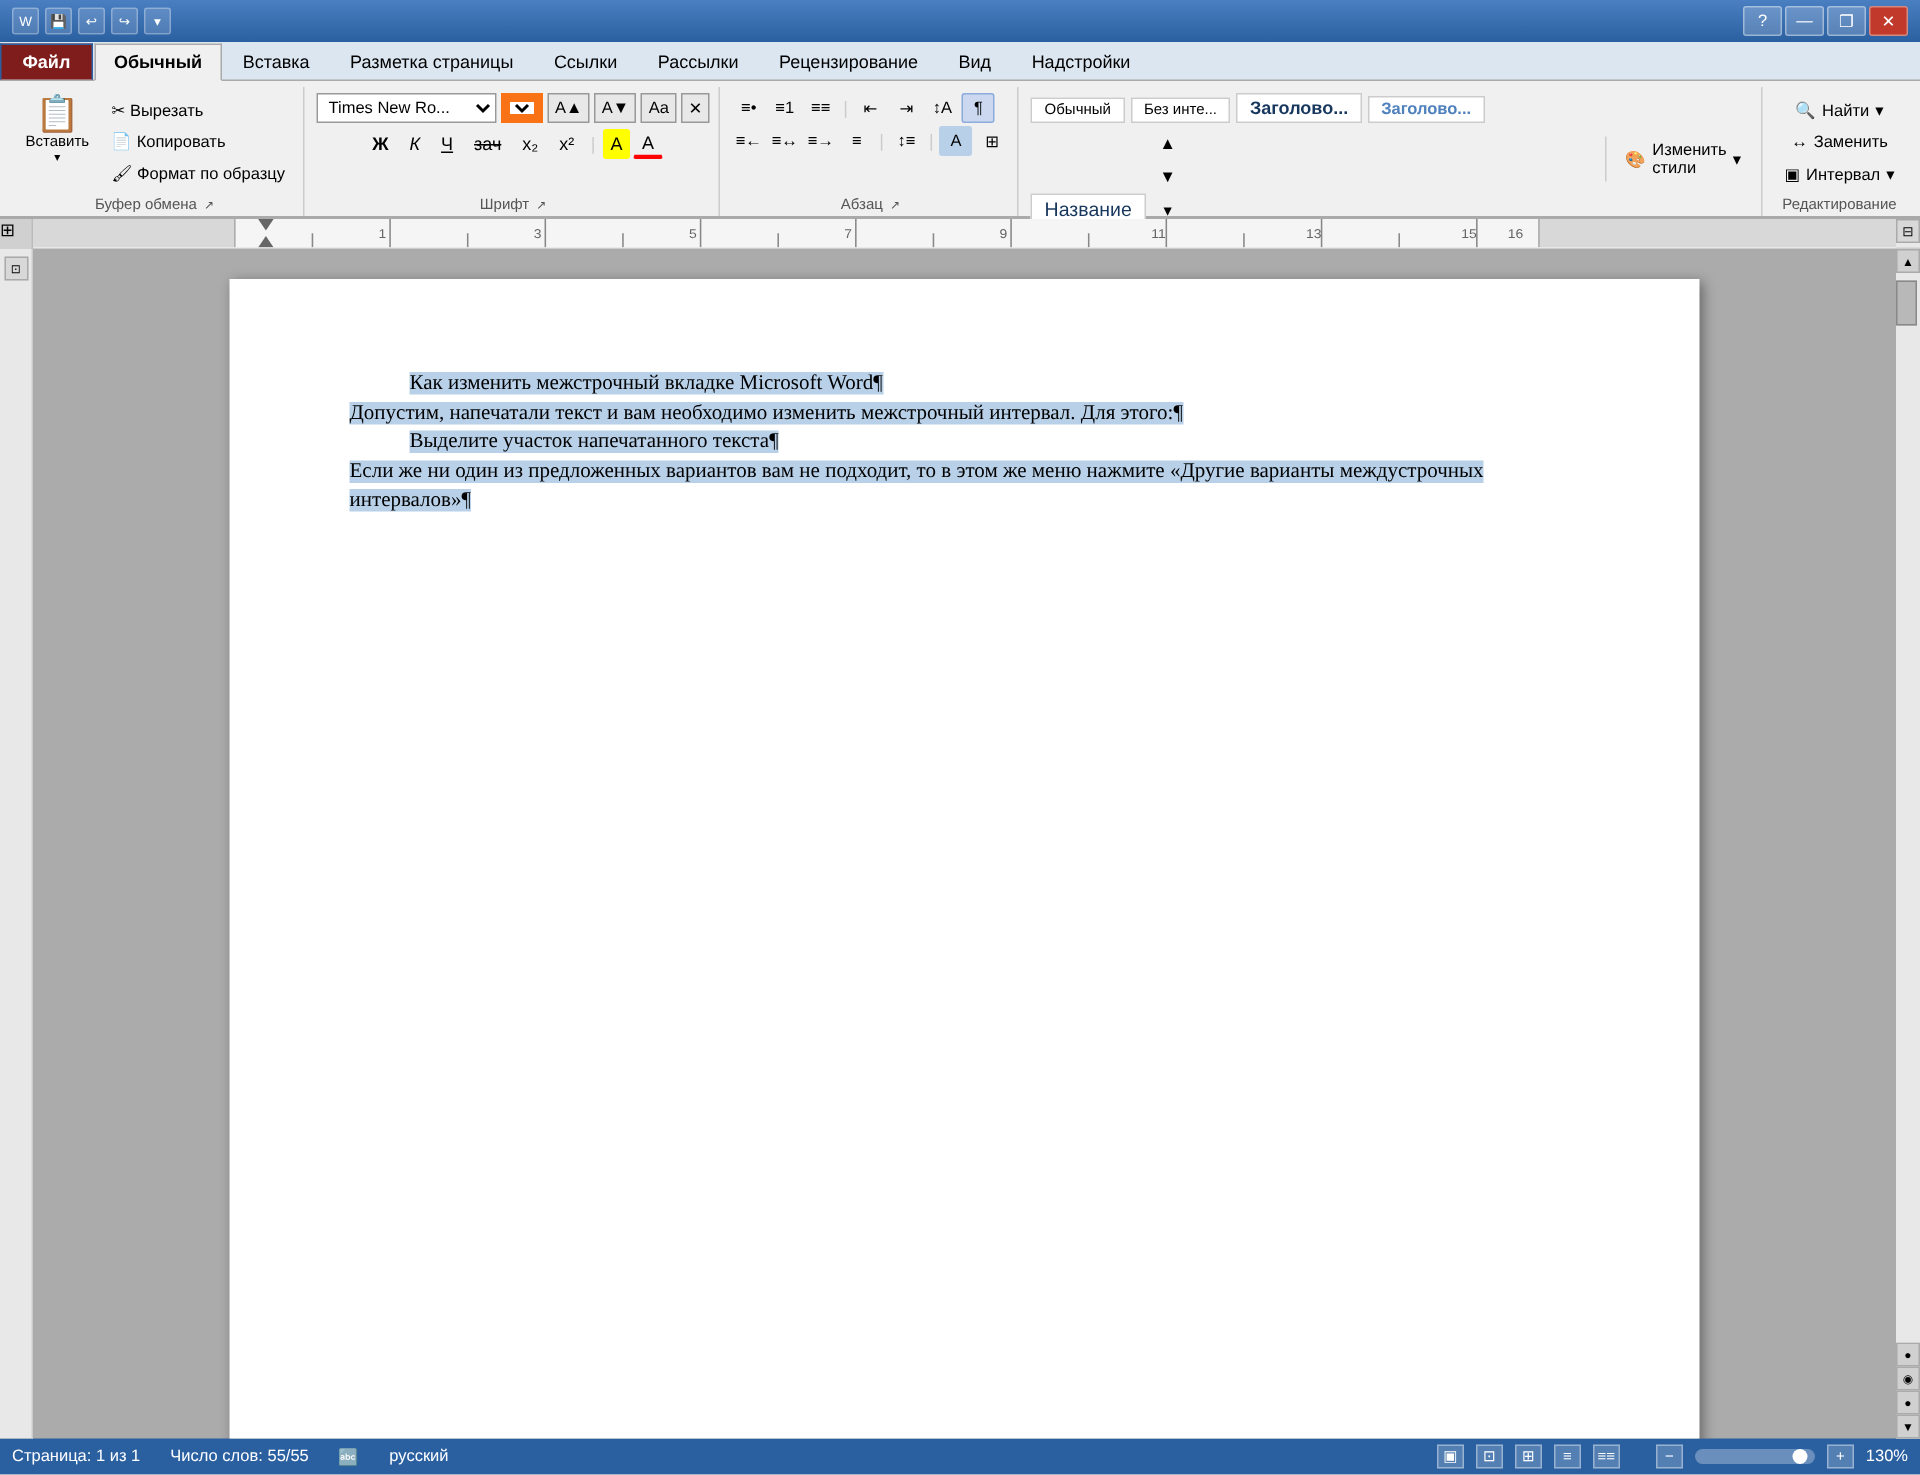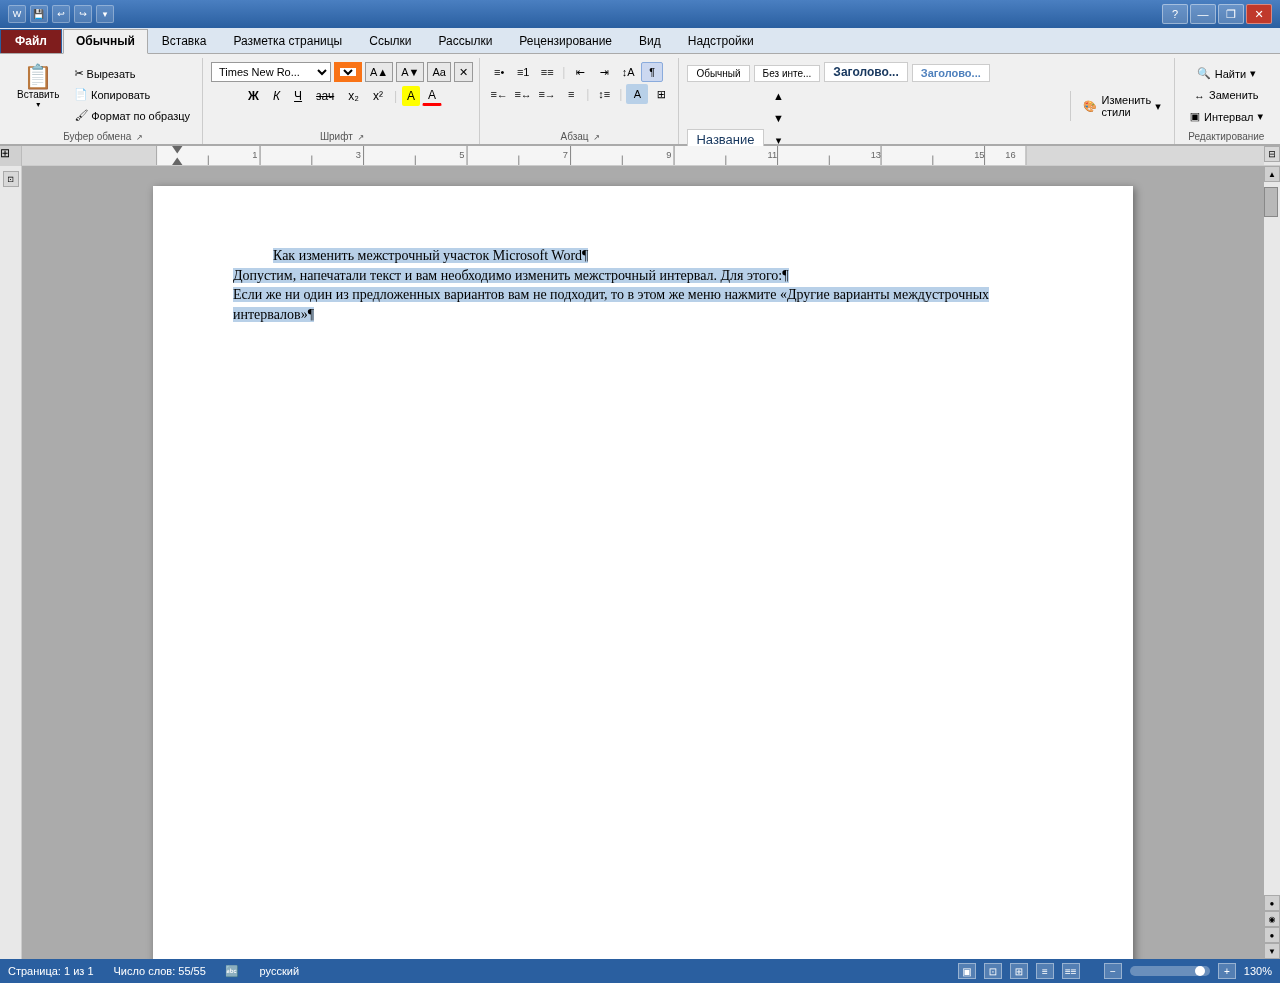--- a/index.html
+++ b/index.html
@@ -562,27 +562,30 @@
 <div style="display:flex; height: calc(983px - 28px - 26px - 92px - 20px - 24px); background:#ababab;">
 
   <div class="left-sidebar">
     <div class="sidebar-tool">⊡</div>
   </div>
 
   <div class="doc-scroll-area">
     <div class="doc-page">
 
       <p class="doc-paragraph" style="text-indent:40px;">
-        <span class="selected-text">Как изменить межстрочный участок Microsoft Word¶</span>
+        <span class="selected-text">Как изменить межстрочный вкладке Microsoft Word¶</span>
       </p>
 
       <p class="doc-paragraph">
         <span class="selected-text">Допустим, напечатали текст и вам необходимо изменить межстрочный интервал. Для этого:¶</span>
       </p>
 
+      <p class="doc-paragraph" style="text-indent:40px;">
+        <span class="selected-text">Выделите участок напечатанного текста¶</span>
+      </p>
 
 
       <p class="doc-paragraph">
         <span class="selected-text">Если же ни один из предложенных вариантов вам не подходит, то в этом же меню нажмите «Другие варианты междустрочных интервалов»¶</span>
       </p>
 
     </div>
   </div>
 
   <div class="vertical-scrollbar">

